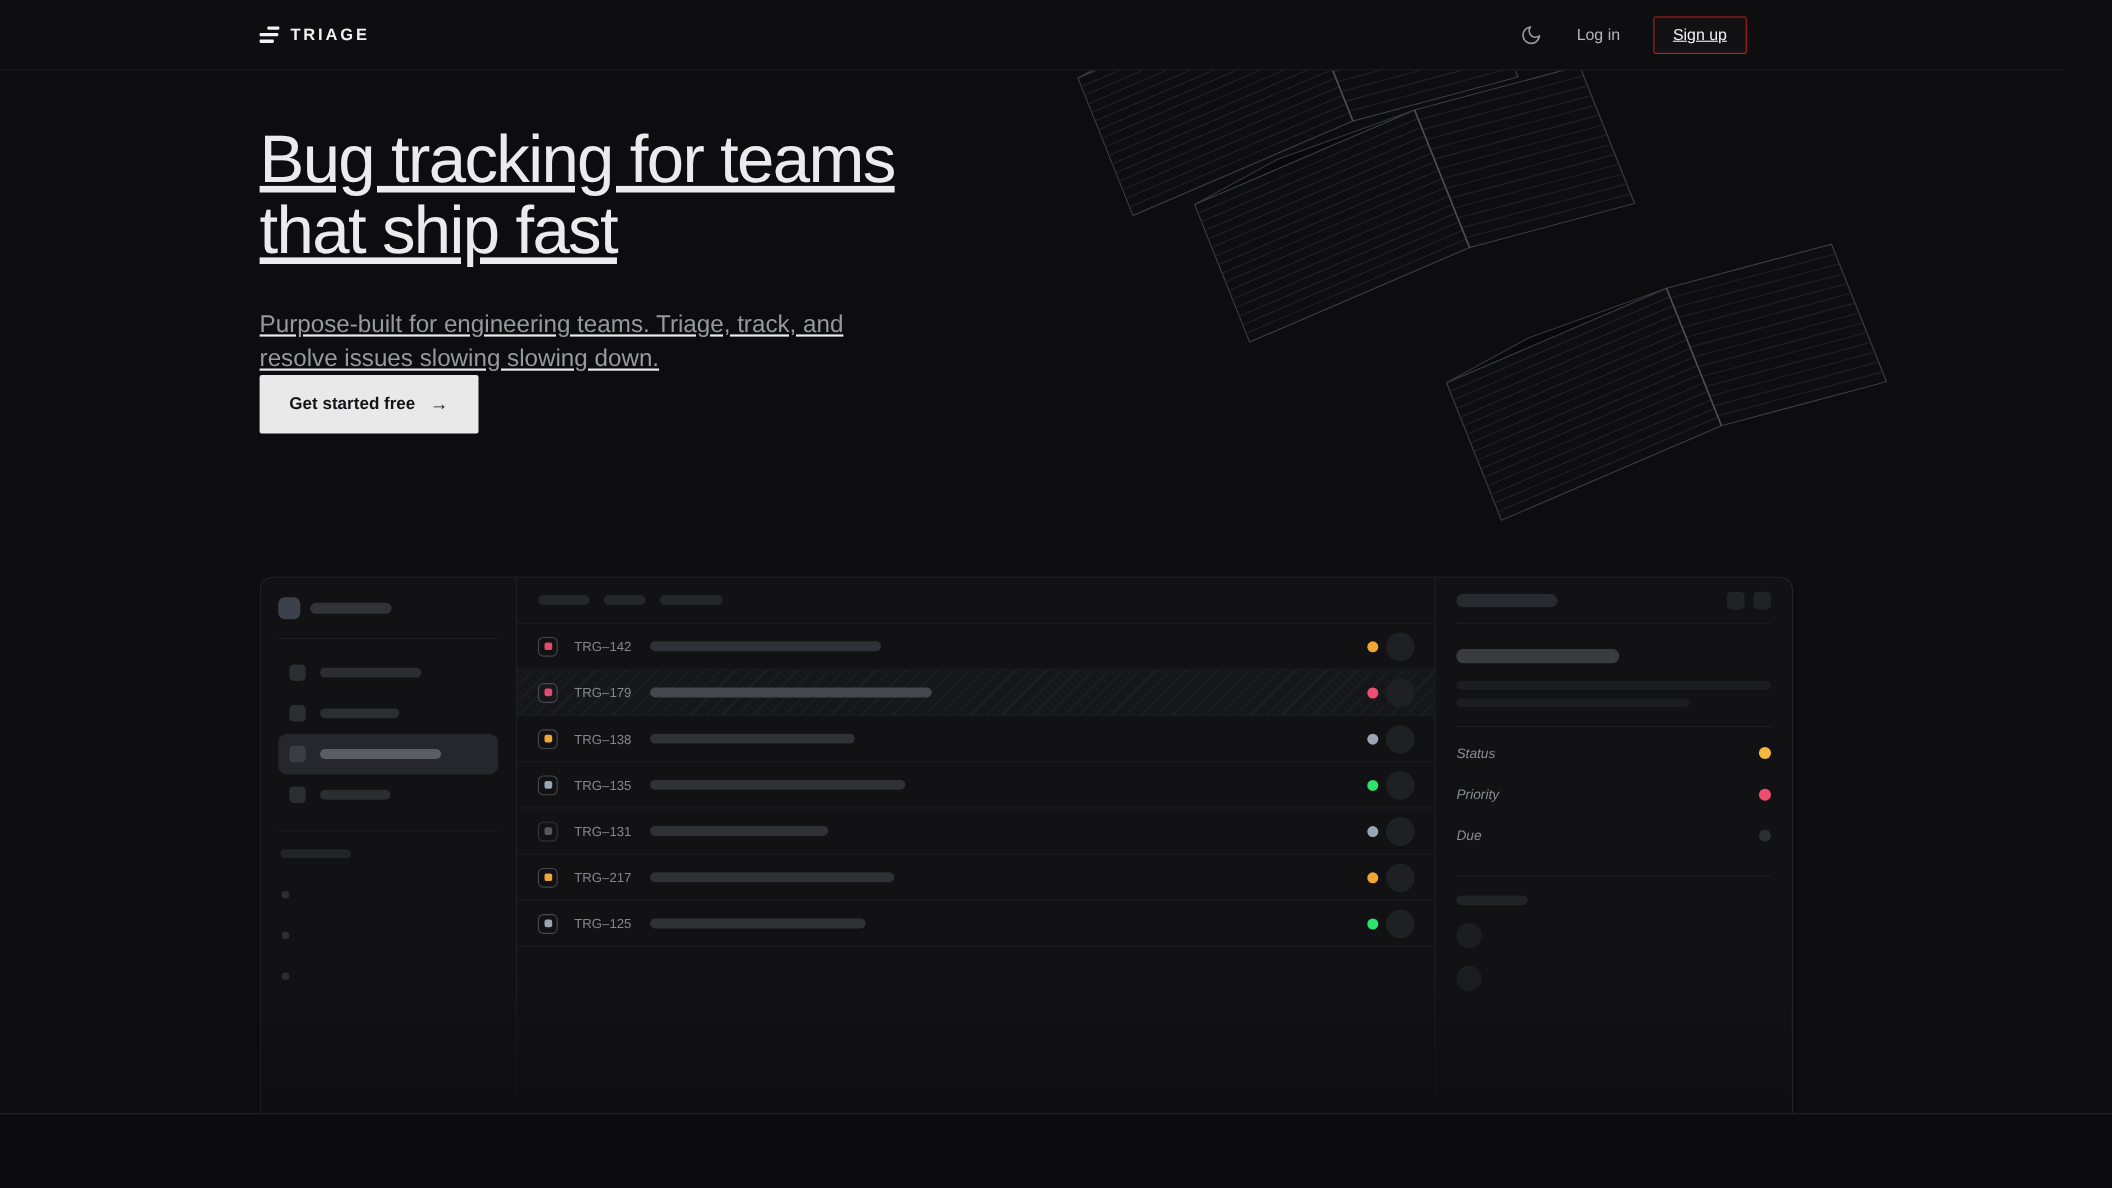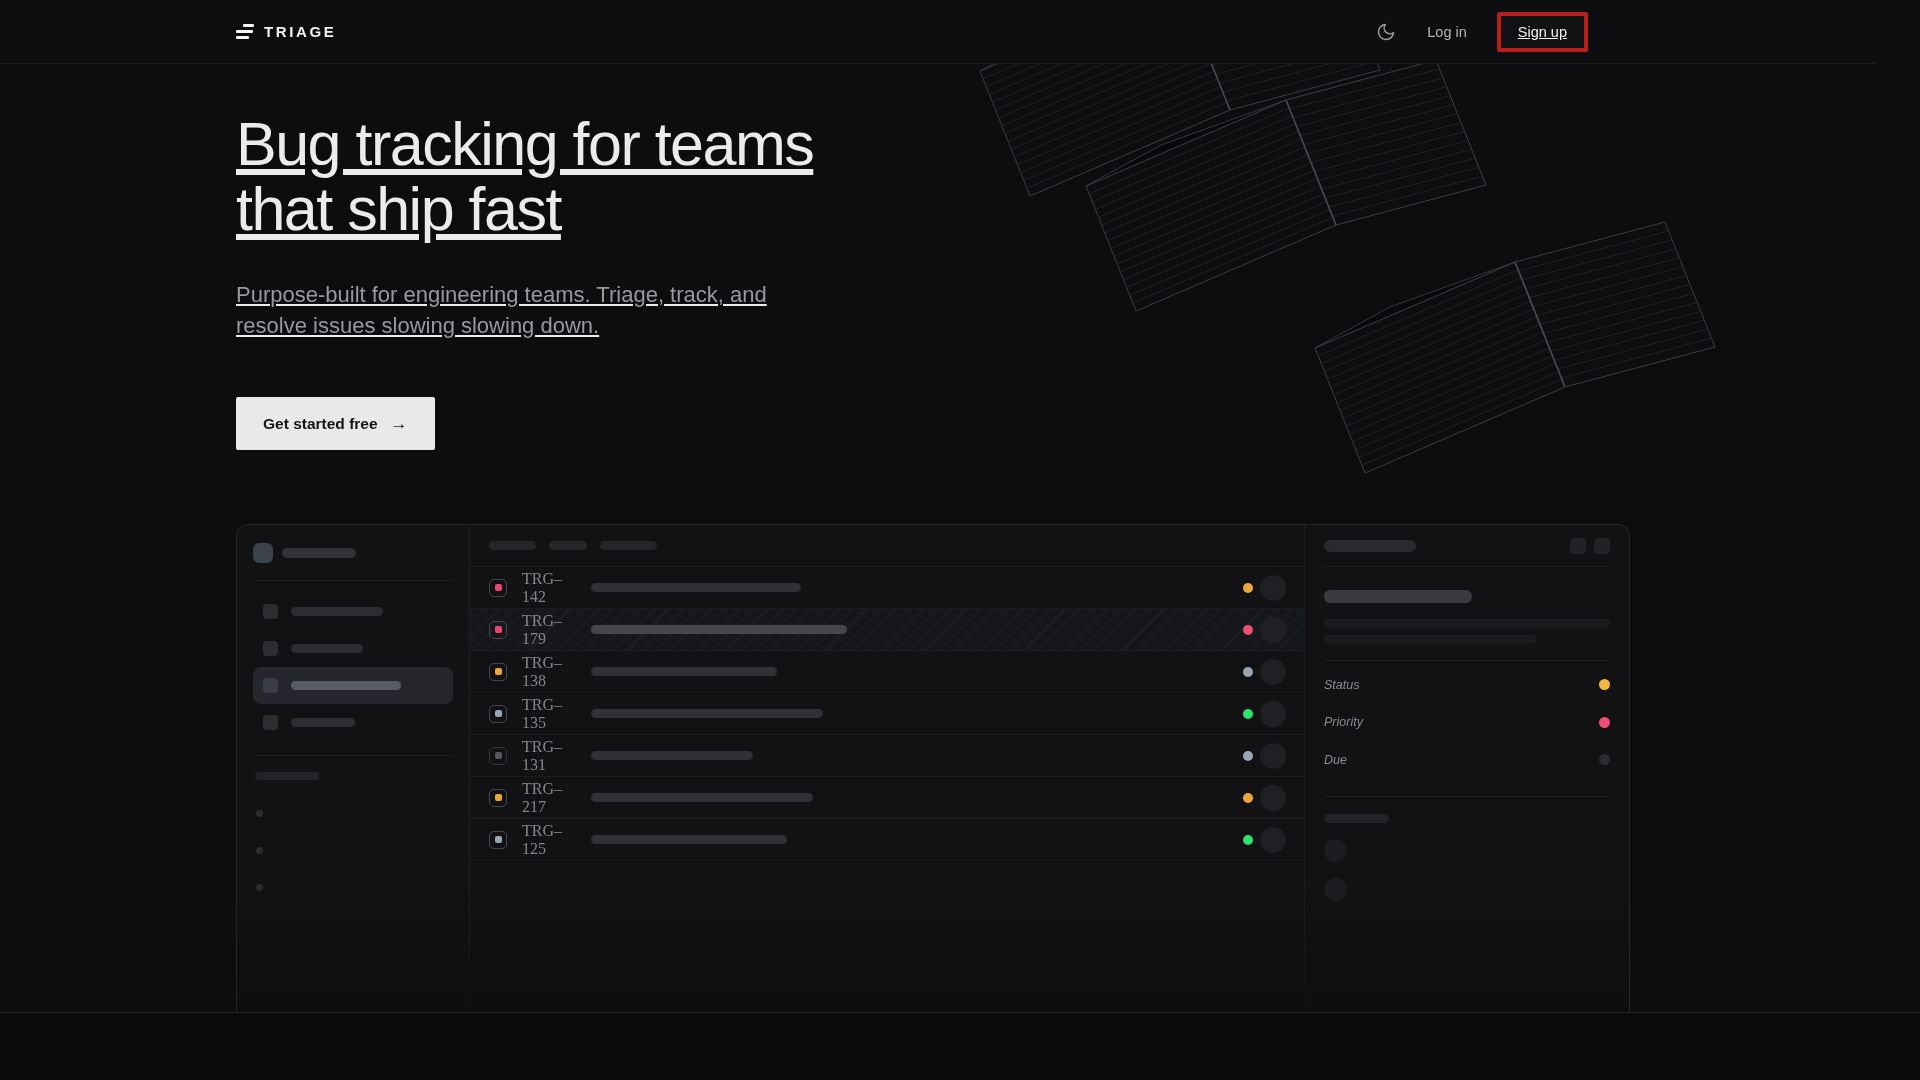--- a/index.html
+++ b/index.html
@@ -28,35 +28,35 @@
   .brand-icon i { display:block; height:3.4px; border-radius:1px; background:#f4f4f5; }
   .brand-icon i:nth-child(1){ width:11px; align-self:flex-end; }
   .brand-icon i:nth-child(2){ width:17px; }
   .brand-icon i:nth-child(3){ width:13px; }
   .brand-name { font-size:15px; font-weight:700; letter-spacing:2.6px; color:#f2f2f4; }
   .nav-right { display:flex; align-items:center; gap:30px; }
   .theme-toggle { width:22px; height:22px; display:flex; align-items:center; justify-content:center; cursor:pointer; }
   .login-link { font-size:14.5px; color:#b4b6bb; cursor:pointer; }
   .signup-btn {
     font-size:14.5px; color:#f1f1f3; background:#121215;
-    border:4px solid #b91c1c; border-radius:2px; padding:8px 17px; cursor:pointer;
+    border:1px solid #b91c1c; border-radius:2px; padding:8px 17px; cursor:pointer;
     font-family:"Liberation Sans", sans-serif;
     text-decoration:underline;
   }
 
   
   .hero { position:absolute; left:236px; top:112px; z-index:2;text-decoration:underline; }
   .hero h1 {
     font-size:61px; line-height:65px; font-weight:500; letter-spacing:-1.5px; color:#ebebed;
   }
   .hero .sub {
     margin-top:38px; font-size:22px; line-height:30.5px; color:#97999f; font-weight:400;
   }
   .cta {
-    margin-top:56px; height:53px; padding:0 27px;
+    height:53px; padding:0 27px;
     display:inline-flex; align-items:center; gap:13px;
     background:#e9e9ea; color:#141416; border:none; border-radius:2px;
     font-size:15.5px; font-weight:700; cursor:pointer;
     font-family:"Liberation Sans", sans-serif;
   }
   .cta .arrow { font-size:17px; font-weight:400; }
 
   
   .mockup {
     position:absolute; left:236px; top:524px; width:1394px; height:488px;
@@ -87,21 +87,21 @@
   .list-header { height:42px; flex:none; border-bottom:1px solid #1f1f23; display:flex; align-items:center; gap:13px; padding:0 19px; }
   .hpill { height:9px; border-radius:4.5px; background:#25262a; }
   .row { height:42px; flex:none; display:flex; align-items:center; padding:0 18px 0 19px; border-bottom:1px solid #1c1d20; }
   .row.sel {
     background:#16171a;
     background-image:repeating-linear-gradient(135deg, rgba(255,255,255,0.03) 0px, rgba(255,255,255,0.03) 1.5px, transparent 1.5px, transparent 10px);
   }
   .chk { width:18px; height:18px; border:1.5px solid #46484f; border-radius:5px; display:flex; align-items:center; justify-content:center; flex:none; }
   .chk.dim { border-color:#34363b; }
   .chk-in { width:7px; height:7px; border-radius:2px; }
-  .iid { margin-left:15px; width:56px; font-family:Liberation Serif, serif; font-size:16px; color:#84868c; flex:none; }
+  .iid { margin-left:15px; width:56px; font-family:Liberation Sans, sans-serif; font-size:12px; color:#84868c; flex:none; }
   .tbar { margin-left:13px; height:9px; border-radius:4.5px; background:#2f3136; }
   .row.sel .tbar { background:#45474d; }
   .sp { flex:1; }
   .pdot { width:10px; height:10px; border-radius:50%; flex:none; }
   .pav { width:26px; height:26px; border-radius:50%; background:#1f2024; margin-left:7px; flex:none; }
 
   .m-detail { width:324px; padding:0 19px; }
   .d-header { height:42px; border-bottom:1px solid #1f1f23; display:flex; align-items:center; justify-content:space-between; }
   .d-hpill { width:92px; height:12px; border-radius:6px; background:#292a2f; }
   .d-actions { display:flex; gap:8px; }

